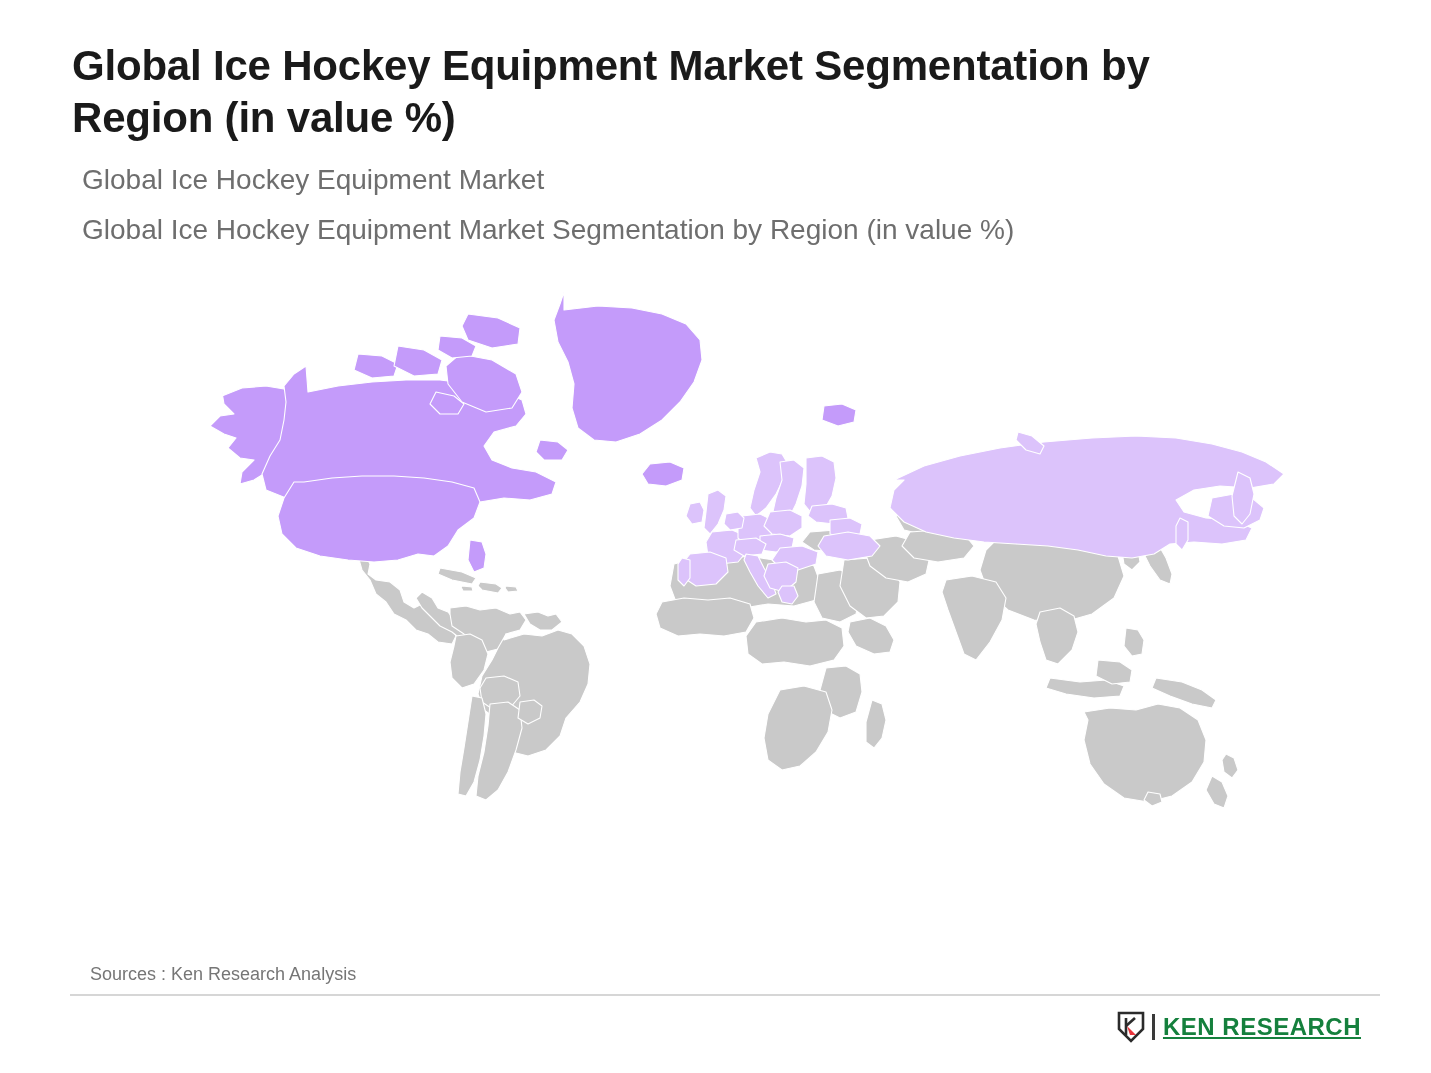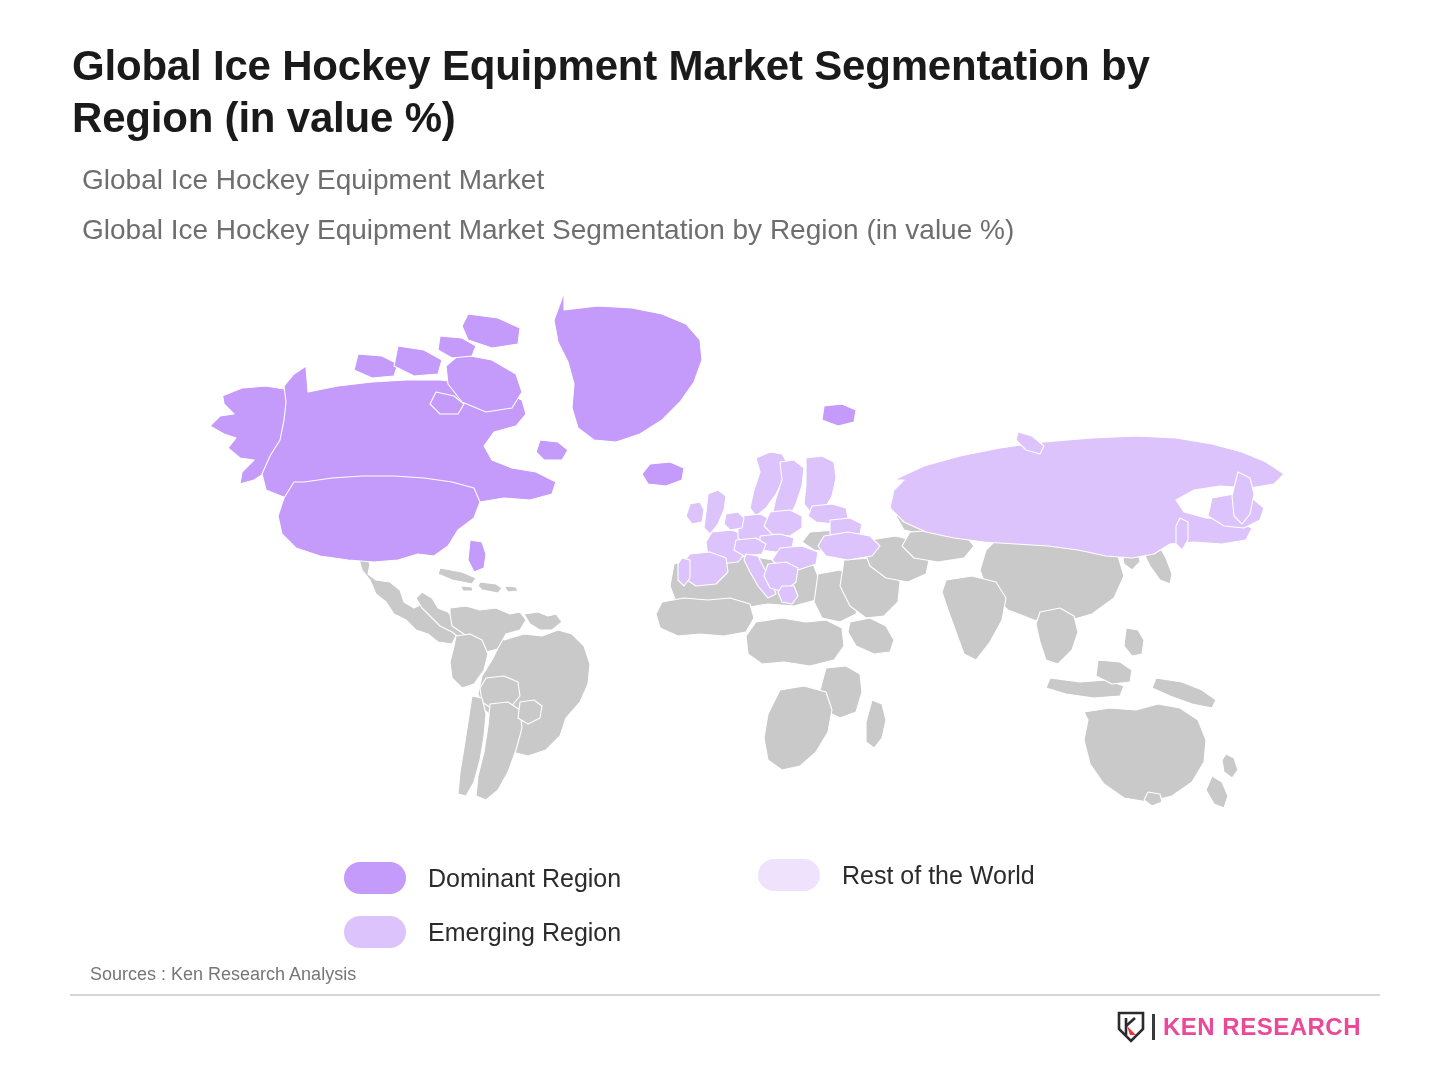--- a/index.html
+++ b/index.html
@@ -113,24 +113,25 @@
   .brand-divider {
     width: 3px;
     height: 26px;
     background: #3a3a3a;
     margin: 0 8px 0 7px;
     flex: 0 0 auto;
   }
   .brand-text {
     font-size: 24px;
     font-weight: bold;
-    color: #ec4899;
+    color: #15803d;
     letter-spacing: 0.5px;
     line-height: 1;
     white-space: nowrap;
+    text-decoration: underline;
   }
 </style>
 </head>
 <body>
 
 <div class="slide">
 
   <div class="header">
     <h1 class="page-title">Global Ice Hockey Equipment Market Segmentation by Region (in value %)</h1>
     <div class="subtitle-1">Global Ice Hockey Equipment Market</div>
@@ -244,37 +245,20 @@
 
         <path class="country" d="M360 18 l34 -4 34 2 30 6 24 10 14 16 2 20 -8 22 -14 20 -18 18 -22 14 -24 8 -22 -2 -16 -12 -6 -20 2 -24 -6 -22 -10 -20 -4 -22 6 -16 4 -12z"></path>
 
         <path class="country" d="M446 172 l20 -2 14 6 -2 12 -16 6 -18 -2 -6 -10 8 -10z"></path>
 
         <path class="country" d="M620 114 l18 -2 14 6 -2 12 -16 4 -16 -6 2 -14z"></path>
       </g>
     </svg>
   </div>
 
-  <div class="legend">
-
-    <div class="legend-item it0">
-      <span class="swatch" style="background:#C49BFA"></span>
-      <span class="legend-label">Dominant Region</span>
-    </div>
-
-    <div class="legend-item it1">
-      <span class="swatch" style="background:#DCC3FB"></span>
-      <span class="legend-label">Emerging Region</span>
-    </div>
-
-    <div class="legend-item it2">
-      <span class="swatch" style="background:#EFE2FD"></span>
-      <span class="legend-label">Rest of the World</span>
-    </div>
-  </div>
 
   <div class="footer-rule"></div>
 
   <div class="footer-source">Sources : Ken Research Analysis</div>
 
   <div class="brand">
     <svg class="brand-mark" viewBox="0 0 28 32" xmlns="http://www.w3.org/2000/svg">
       <path d="M2 2 H26 V18 L14 30 L2 18 Z" fill="none" stroke="#2b2b2b" stroke-width="2.6"></path>
       <path d="M9 7 V24" stroke="#2b2b2b" stroke-width="2.6" fill="none"></path>
       <path d="M9 15 L18 7" stroke="#2b2b2b" stroke-width="2.6" fill="none"></path>

